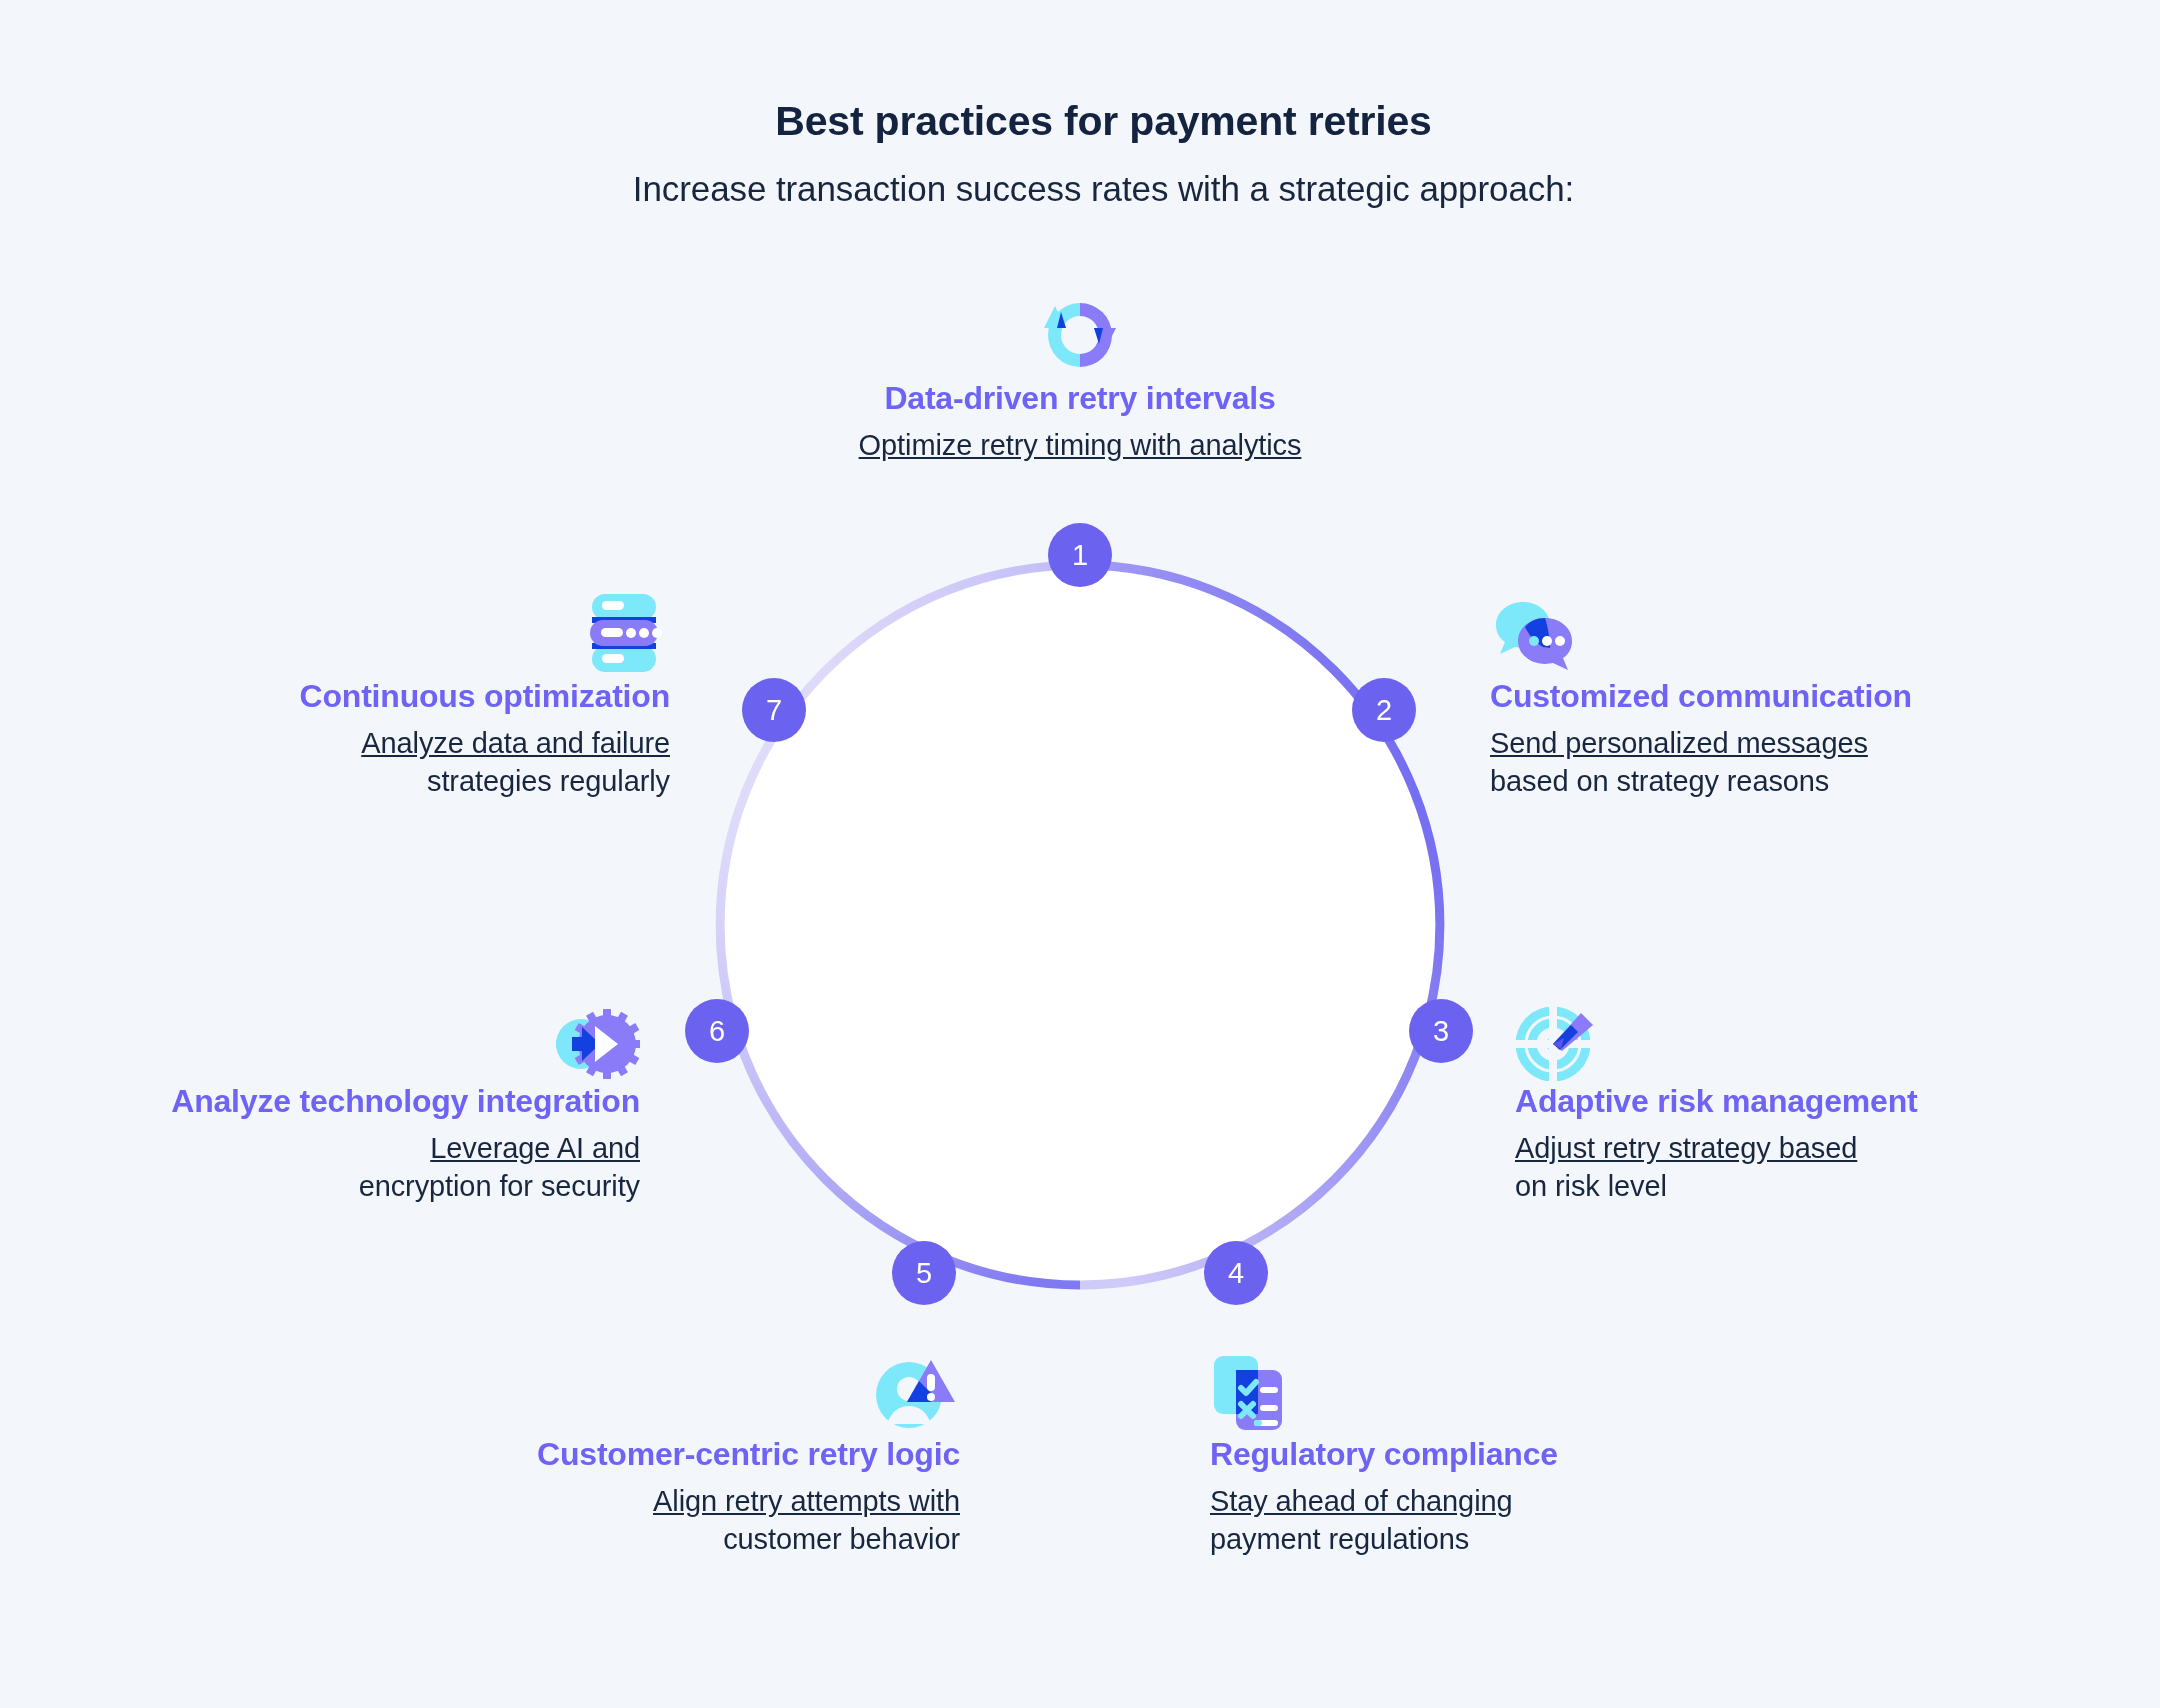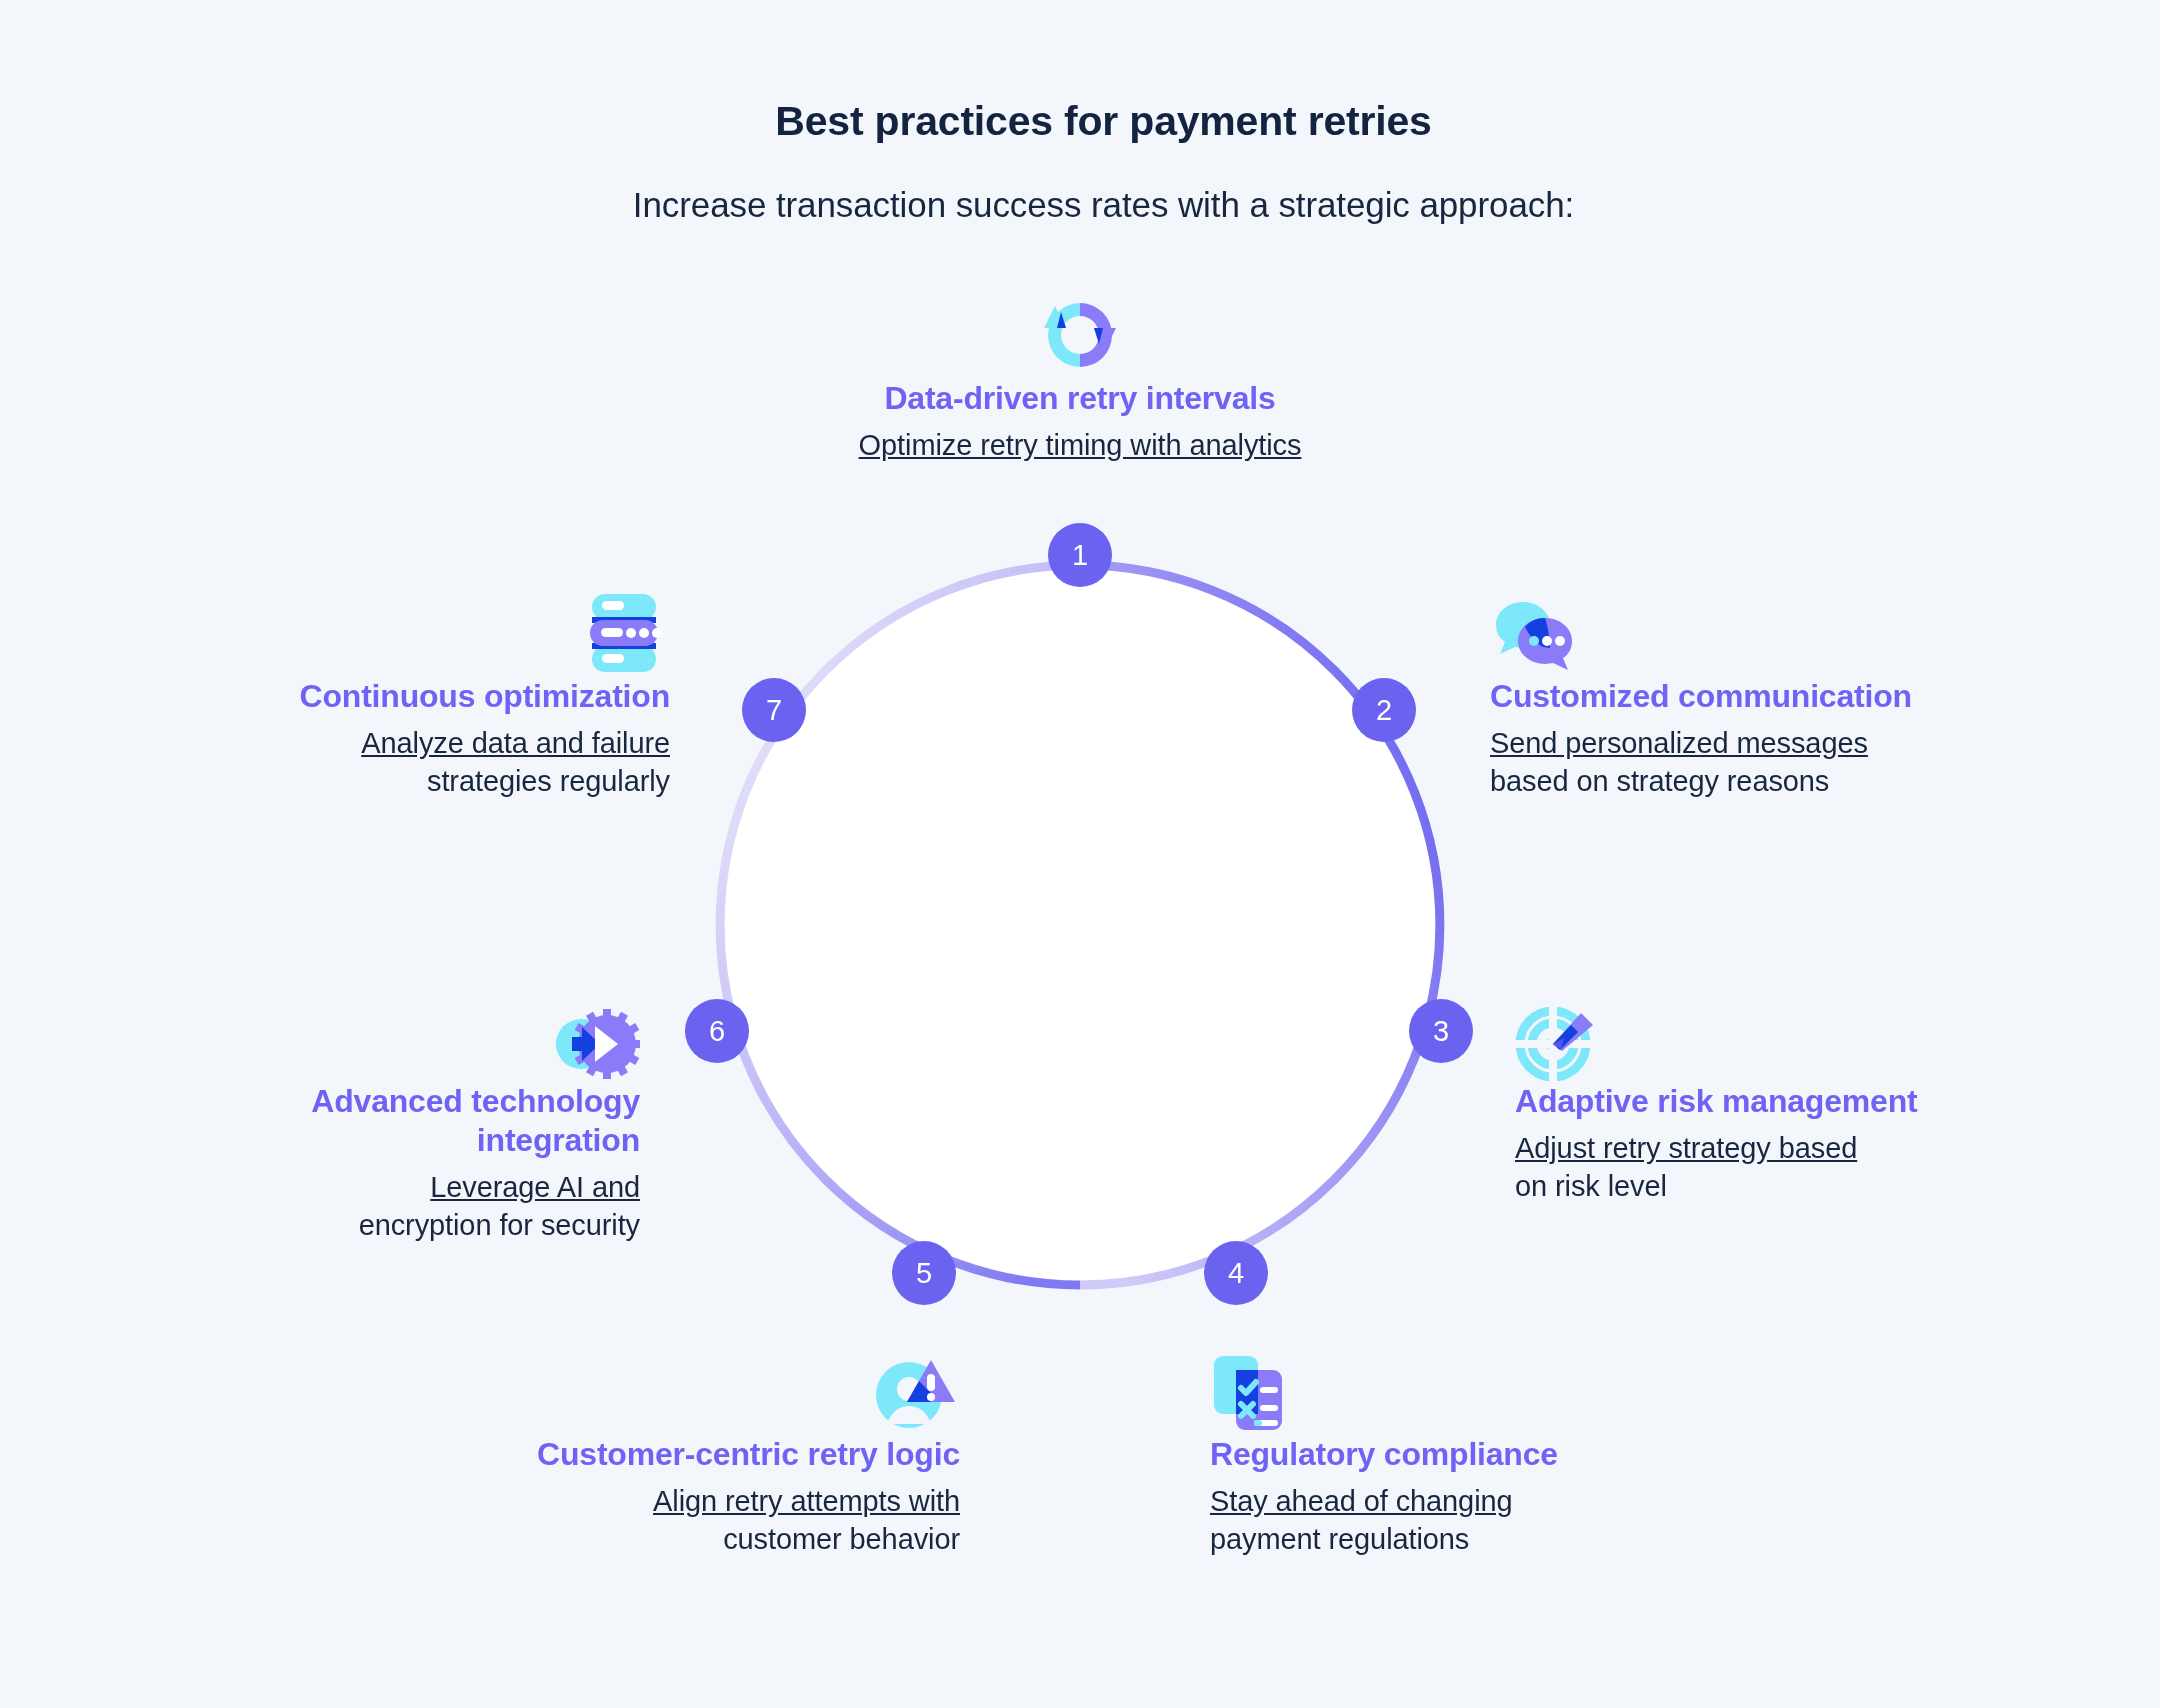--- a/index.html
+++ b/index.html
@@ -15,21 +15,21 @@
   
   #header { position:absolute; left:0; top:0; width:2160px; text-align:center;padding-left:47px; }
   #page-title {
     margin-top:98px;
     font-size:41px;
     font-weight:bold;
     letter-spacing:-0.2px;
     color:#132340;
   }
   #page-subtitle {
-    margin-top:40px;
+    margin-top:24px;
     font-size:35px;
     font-weight:normal;
     color:#18273f;
     letter-spacing:-0.1px;
   }
 
   
   #diagram { position:absolute; left:0; top:0; width:2160px; height:1708px; }
   #ring-svg { position:absolute; left:0; top:0; width:2160px; height:1708px; }
 
@@ -216,21 +216,21 @@
             <rect x="18" y="33" width="70" height="8" transform="rotate(30 53 37)"></rect>
             <rect x="49" y="2" width="8" height="70" transform="rotate(60 53 37)"></rect>
             <rect x="18" y="33" width="70" height="8" transform="rotate(60 53 37)"></rect>
           </g>
         </g>
         <path d="M2 33 L40 33 L40 41 L2 41 Z" fill="#7ee8fb"></path>
         <path d="M28 20 L46 37 L28 54 L28 44 L18 44 L18 30 L28 30 Z" fill="#1341e0"></path>
         <path d="M41 19 L64 37 L41 55 Z" fill="#ffffff"></path>
       </svg>
     </div>
-    <div class="node-title gap-title">Advanced technology integration</div>
+    <div class="node-title gap-title">Analyze technology integration</div>
     <div class="node-desc gap-desc">Leverage AI and</div>
     <div class="node-desc">encryption for security</div>
   </div>
 
   <div class="node al-right" style="left:190px; top:580px; width:480px;">
     <div class="icon-wrap">
       <svg class="ic" width="92" height="86" viewBox="0 0 92 86">
         <rect x="14" y="4" width="64" height="26" rx="13" fill="#7ee8fb"></rect>
         <rect x="14" y="56" width="64" height="26" rx="13" fill="#7ee8fb"></rect>
         <rect x="14" y="27" width="64" height="6" fill="#1341e0"></rect>

